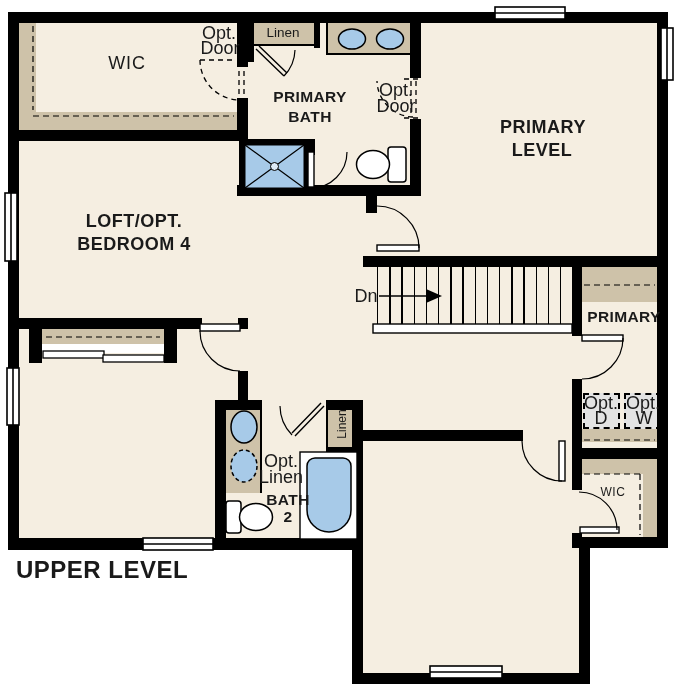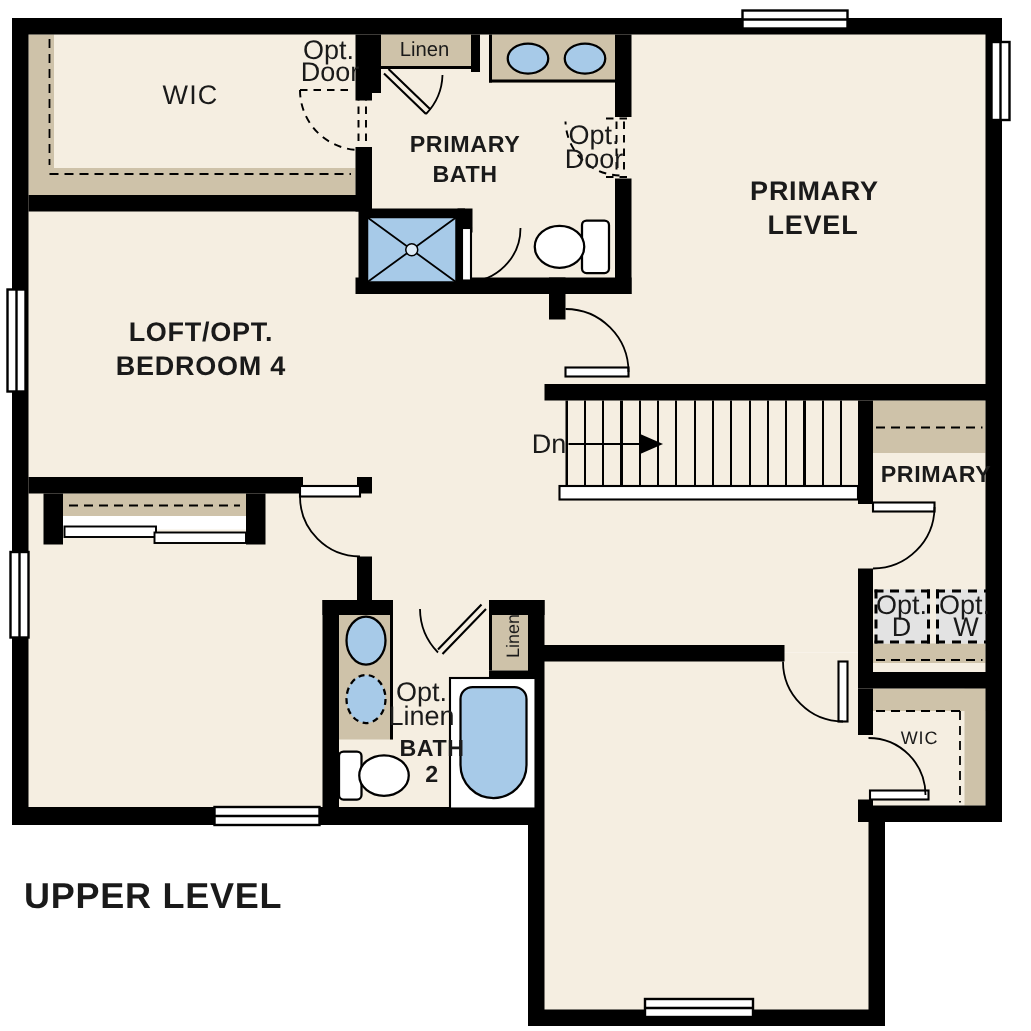--- a/index.html
+++ b/index.html
@@ -8,21 +8,21 @@
   .f{position:absolute;background:#f5eee1;}          
   .w{position:absolute;background:#000000;}          
   .t{position:absolute;background:#cec2a9;}          
   .wh{position:absolute;background:#ffffff;}
   .appl{position:absolute;background:#e3e3e3;border:2px dashed #000;box-sizing:border-box;}
   .lbl{position:absolute;transform:translate(-50%,-50%);white-space:nowrap;line-height:1;}
   .rm{font-weight:bold;font-size:18px;letter-spacing:.5px;}
   .rm2{font-weight:bold;font-size:15.5px;letter-spacing:.4px;}
   .sm{font-size:18px;}
   .rot{transform:translate(-50%,-50%) rotate(-90deg);font-size:12px;}
-  .title{position:absolute;left:16px;top:584px;font-weight:bold;font-size:24px;letter-spacing:.5px;}
+  .title{position:absolute;left:16px;top:556px;font-weight:bold;font-size:24px;letter-spacing:.5px;}
   .treads{position:absolute;left:377px;top:267px;width:195px;height:57px;
           background:repeating-linear-gradient(90deg,#000 0 1.4px,transparent 1.4px 12.2px);}
   svg{position:absolute;left:0;top:0;}
 </style>
 </head>
 <body>
 
 <div class="plan">
 
   <div class="f" style="left:14px;top:18px;width:648px;height:244px"></div>

